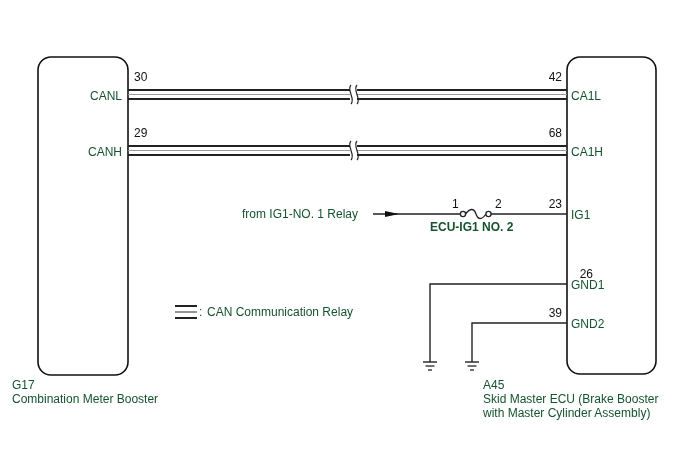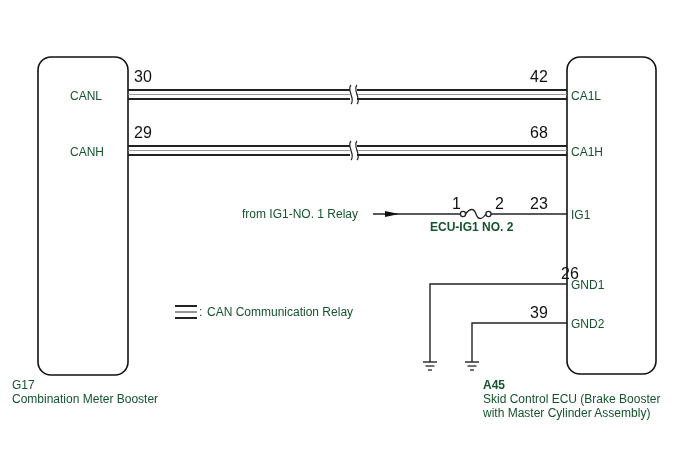--- a/index.html
+++ b/index.html
@@ -1,21 +1,21 @@
 <!DOCTYPE html>
 <html><head>
 <meta charset="utf-8">
 <style>
   html, body { margin: 0; padding: 0; background: #ffffff; }
   body { width: 688px; height: 463px; position: relative; overflow: hidden;
          font-family: "Liberation Sans", sans-serif; color: #111111; }
   svg { position: absolute; left: 0; top: 0; }
   .lbl { position: absolute; font-size: 12px; line-height: 14px; white-space: nowrap; color: #14532d; }
-  .pin { position: absolute; font-size: 16px; line-height: 14px; white-space: nowrap; color: #111; }
-  .right { }
+  .pin { position: absolute; font-size: 12px; line-height: 14px; white-space: nowrap; color: #111; }
+  .right { text-align: right; }
 </style>
 </head>
 <body>
 
 <svg width="688" height="463" viewBox="0 0 688 463">
 
   <rect x="38" y="57" width="90" height="318" rx="13" ry="13" fill="none" stroke="#111" stroke-width="1.6"></rect>
 
   <rect x="567" y="57" width="89" height="317" rx="13" ry="13" fill="none" stroke="#111" stroke-width="1.6"></rect>
 
@@ -96,15 +96,15 @@
 <div class="lbl" style="left:242px; top:207px;">from IG1-NO. 1 Relay</div>
 <div class="pin" style="left:452px; top:197px;">1</div>
 <div class="pin" style="left:495px; top:197px;">2</div>
 <div class="lbl" style="left:430px; top:220px;font-weight:bold;">ECU-IG1 NO. 2</div>
 
 <div class="lbl" style="left:199px; top:305px;">:</div>
 <div class="lbl" style="left:207px; top:305px;">CAN Communication Relay</div>
 
 <div class="lbl" style="left:12px; top:378px;">G17</div>
 <div class="lbl" style="left:12px; top:392px;">Combination Meter Booster</div>
-<div class="lbl" style="left:483px; top:378px;font-weight:bold;">A45</div>
-<div class="lbl" style="left:483px; top:392px;">Skid Control ECU (Brake Booster</div>
+<div class="lbl" style="left:483px; top:378px;">A45</div>
+<div class="lbl" style="left:483px; top:392px;">Skid Master ECU (Brake Booster</div>
 <div class="lbl" style="left:483px; top:406px;">with Master Cylinder Assembly)</div>
 
 </body></html>

